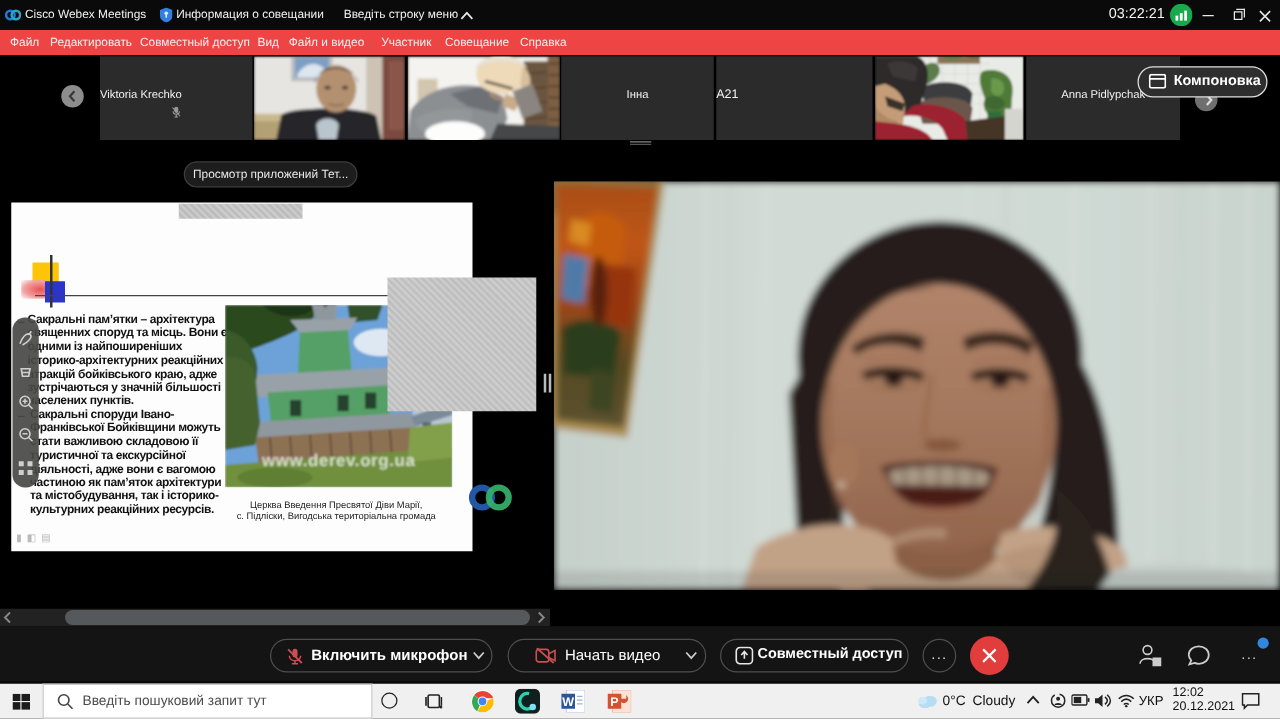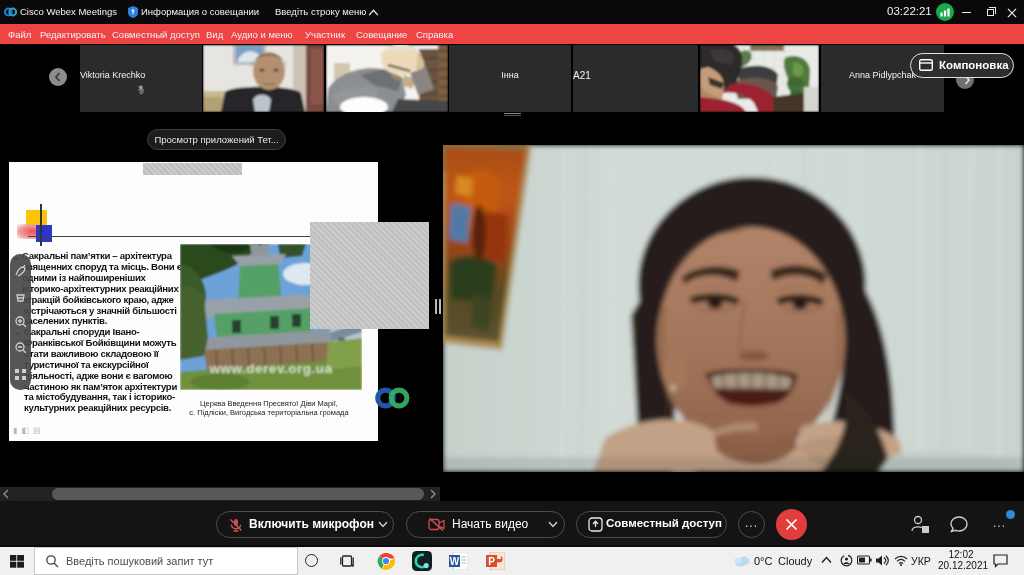--- a/index.html
+++ b/index.html
@@ -37,21 +37,21 @@
   <svg class="abs" style="left:1007px;top:8px" width="10" height="10" viewBox="0 0 11 11">
       <path d="M1 1 L10 10 M10 1 L1 10" stroke="#e8e8e8" stroke-width="1.4"></path>
     </svg>
 </div>
 
 <div class="abs white" style="left:0;top:24px;width:1024px;height:20px;background:#ef4444;font-size:9.5px">
   <span class="abs" style="left:8px;top:5px">Файл</span>
   <span class="abs" style="left:40px;top:5px">Редактировать</span>
   <span class="abs" style="left:112px;top:5px">Совместный доступ</span>
   <span class="abs" style="left:206px;top:5px">Вид</span>
-  <span class="abs" style="left:231px;top:5px">Аудио и меню</span>
+  <span class="abs" style="left:231px;top:5px">Файл и видео</span>
   <span class="abs" style="left:305px;top:5px">Участник</span>
   <span class="abs" style="left:356px;top:5px">Совещание</span>
   <span class="abs" style="left:416px;top:5px">Справка</span>
 </div>
 
 <div class="abs" style="left:0;top:44px;width:1024px;height:69px;background:#000">
   <div class="abs" style="left:49px;top:24px;width:18px;height:18px;border-radius:50%;background:#8d8d8d"></div>
   <svg class="abs" style="left:53px;top:28px" width="10" height="10" viewBox="0 0 10 10">
       <path d="M6.5 1 L3 5 L6.5 9" stroke="#3a3a3a" stroke-width="1.8" fill="none"></path>
     </svg>
@@ -541,17 +541,17 @@
     <path d="M1 4.5 L1 8.5 L3.5 8.5 L7 11.5 L7 1.5 L3.5 4.5 Z" fill="#222"></path>
     <path d="M9 3.5 C11.5 6 11.5 7 9 9.5 M10.8 1.8 C14.2 5 14.2 8 10.8 11.2" stroke="#222" stroke-width="1.2" fill="none"></path>
   </svg>
   <svg class="abs" style="left:894px;top:8px" width="14" height="11" viewBox="0 0 14 11">
     <g fill="none" stroke="#222" stroke-width="1.2">
     <path d="M1 4 C4.5 0.5 9.5 0.5 13 4 M3 6.3 C5.5 3.8 8.5 3.8 11 6.3 M5 8.6 C6.2 7.4 7.8 7.4 9 8.6"></path>
       </g>
     <circle cx="7" cy="10" r="1" fill="#222"></circle>
   </svg>
   <span class="abs" style="left:911px;top:8px;font-size:10.5px;color:#111">УКР</span>
-  <div class="abs" style="left:938px;top:2px;width:46px;height:24px;text-align:center;font-size:10px;color:#111;line-height:11px">12:02<br>20.12.2021</div>
+  <div class="abs" style="left:938px;top:2px;width:46px;height:24px;text-align:left;font-size:10px;color:#111;line-height:11px">12:02<br>20.12.2021</div>
   <svg class="abs" style="left:993px;top:7px" width="15" height="14" viewBox="0 0 15 14">
     <path d="M1 1 H14 V10 H5 L2.5 12.5 V10 H1 Z" fill="none" stroke="#222" stroke-width="1.2"></path>
   </svg>
 </div>
 
 </body></html>

